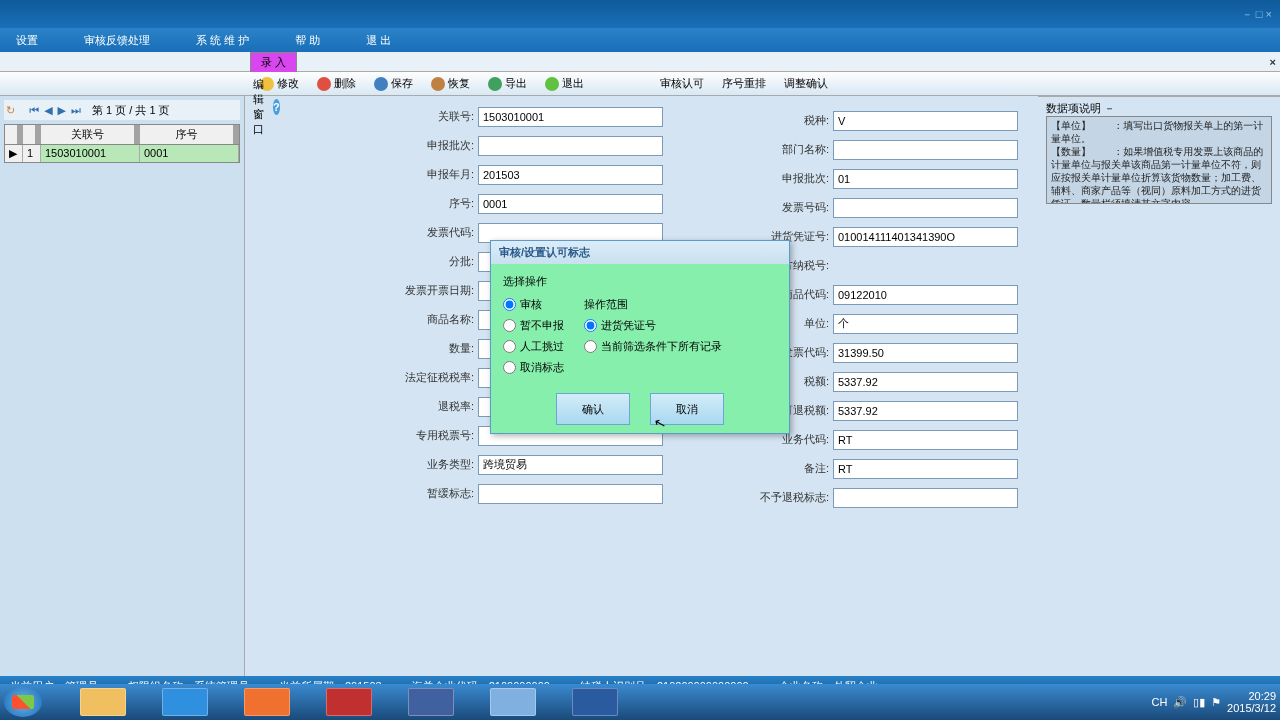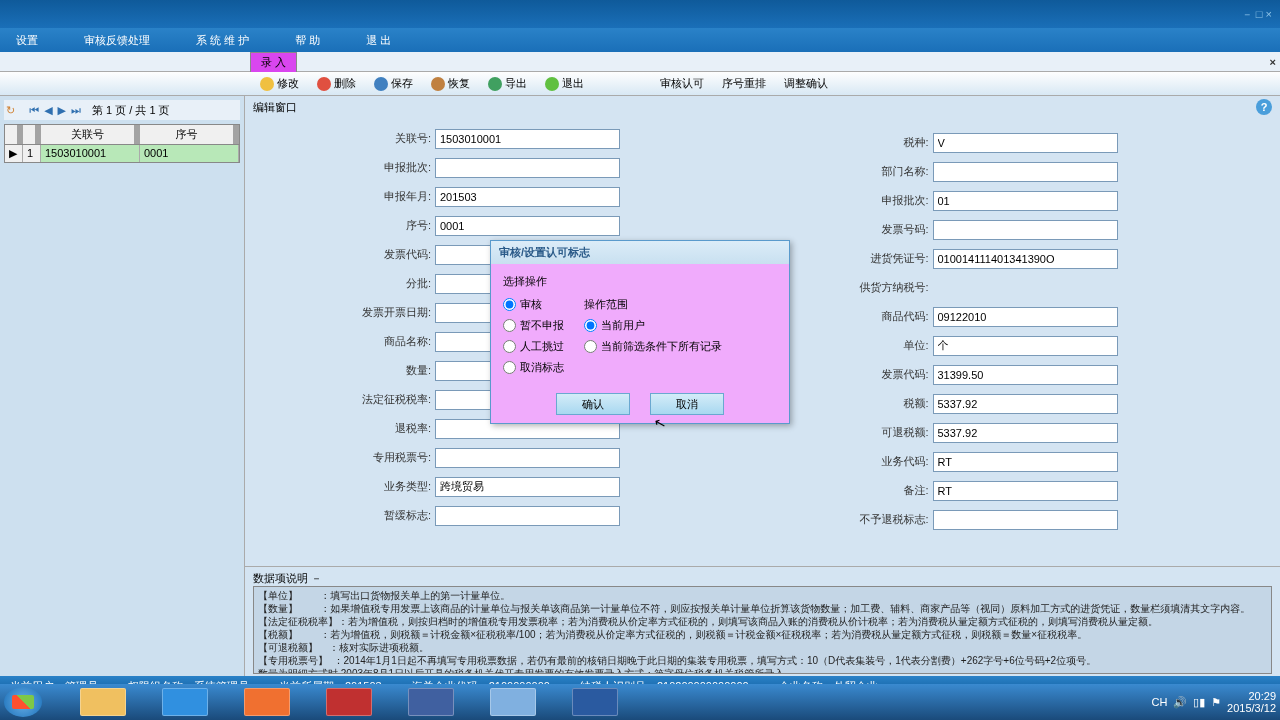--- a/index.html
+++ b/index.html
@@ -22,44 +22,44 @@
 .main-area { height: 580px; background: #d4e4f2; display: flex; }
 
 .left-panel { width: 245px; background: #cde0ef; border-right: 1px solid #aaa; padding: 4px; }
 .nav-bar { height: 20px; display: flex; align-items: center; gap: 5px; padding: 2px; background: #e8f0f8; }
 .grid-head { display: flex; background: #f0f0f0; border: 1px solid #888; margin-top: 4px; }
 .grid-head div { flex: 1; padding: 2px 4px; border-right: 6px solid #a3a3a3; text-align: center; }
 .grid-row { display: flex; background: #b8e8b8; border: 1px solid #888; border-top: none; }
 .grid-row div { flex: 1; padding: 2px 4px; border-right: 1px solid #aaa; }
 .grid-row .row-indicator { flex: 0 0 18px; background: #f0f0f0; }
 
-.right-panel { flex: 1; display: flex; flex-direction: column; }
+.right-panel { flex: 1; display: flex; }
 .panel-header { height: 22px; padding: 4px 8px; background: #d4e4f2; display: flex; align-items: center; }
 .help-icon { margin-left: auto; width: 16px; height: 16px; background: #4a9edb; border-radius: 50%; color: #fff; text-align: center; line-height: 16px; font-weight: bold; cursor: pointer; }
 
 .form-area { flex: 1; background: #d4e4f2; padding: 8px 20px; display: flex; flex-direction: column; gap: 4px; position: relative; }
 .form-row { display: flex; align-items: center; height: 25px; }
 .form-col { display: flex; align-items: center; }
 .form-col.left { width: 50%; }
 .form-col.right { width: 50%; margin-top: 8px; }
 .form-label { width: 170px; text-align: right; padding-right: 4px; color: #333; }
 .form-input { width: 185px; height: 20px; border: 1px solid #7a9ab8; background: #fff; padding: 1px 4px; }
 
 .notes { height: 110px; background: #d4e4f2; border-top: 1px solid #aaa; padding: 4px 8px; overflow: hidden; }
 .notes-title { display: inline-block; padding-right: 8px; }
 .notes-content { background: #c4d6e6; border: 1px solid #888; padding: 2px 4px; font-size: 10px; line-height: 1.3; color: #222; height: 88px; overflow: hidden; filter: blur(0.5px); }
-.dialog { position: absolute; top: 240px; left: 490px; width: 300px; background: #f0abfc; border: 1px solid #5a9acc; box-shadow: 2px 2px 6px rgba(0,0,0,.3); }
+.dialog { position: absolute; top: 240px; left: 490px; width: 300px; background: #86efac; border: 1px solid #5a9acc; box-shadow: 2px 2px 6px rgba(0,0,0,.3); }
 .dialog-title { background: linear-gradient(to bottom, #dcecf8, #c8e0f0); padding: 4px 8px; color: #2a5a88; font-weight: bold; }
 .dialog-body { padding: 10px 12px; }
 .dlg-section-label { margin-bottom: 8px; }
 .dlg-options { display: flex; gap: 20px; }
 .opt-col { display: flex; flex-direction: column; gap: 6px; }
 .opt-col label { display: flex; align-items: center; gap: 4px; cursor: pointer; }
 .dialog-buttons { display: flex; justify-content: center; gap: 20px; padding: 8px; }
-.dlg-btn { width: 74px; height: 22px; background: linear-gradient(to bottom, #d4ecf8, #a8d8f0); border: 1px solid #6aa8d0; cursor: pointer; }
+.dlg-btn { width: 74px; height: 32px; background: linear-gradient(to bottom, #d4ecf8, #a8d8f0); border: 1px solid #6aa8d0; cursor: pointer; }
 
 .status-bar { height: 20px; background: linear-gradient(to bottom, #2a82c8, #0f5a9a); display: flex; align-items: center; padding: 0 10px; gap: 30px; color: #fff; font-size: 10px; }
 
 .taskbar { position: absolute; bottom: 0; left: 0; right: 0; height: 36px; background: linear-gradient(to top, #1a4a7a, #3a8ad0); display: flex; align-items: center; padding: 0 4px; gap: 32px; }
 .start-orb { width: 38px; height: 30px; background: radial-gradient(circle, #6ab0e8, #1a6fb8); border-radius: 50%; margin-right: 6px; cursor: pointer; position: relative; }
 .start-orb::after { content: ""; position: absolute; top: 8px; left: 8px; width: 22px; height: 14px; background: linear-gradient(45deg, #ff5030 0 50%, #7ec848 50% 100%); border-radius: 2px; }
 .task-item { width: 46px; height: 28px; background: rgba(255,255,255,.2); border: 1px solid rgba(255,255,255,.3); margin-right: 4px; cursor: pointer; border-radius: 2px; }
 .tray { margin-left: auto; display: flex; align-items: center; gap: 6px; color: #fff; font-size: 10px; }
 .cursor { position: absolute; top: 415px; left: 654px; font-size: 14px; z-index: 200; transform: rotate(-15deg); }
 </style>
@@ -336,21 +336,21 @@
           </label>
         <label>
             <input type="radio" name="op" style="">
             <span>取消标志</span>
           </label>
       </div>
       <div class="opt-col">
         <div>操作范围</div>
         <label>
             <input type="radio" name="rng" checked="" style="">
-            <span>当前用户</span>
+            <span>进货凭证号</span>
           </label>
         <label>
             <input type="radio" name="rng" style="">
             <span>当前筛选条件下所有记录</span>
           </label>
       </div>
     </div>
   </div>
   <div class="dialog-buttons">
     <button class="dlg-btn">确认</button>

